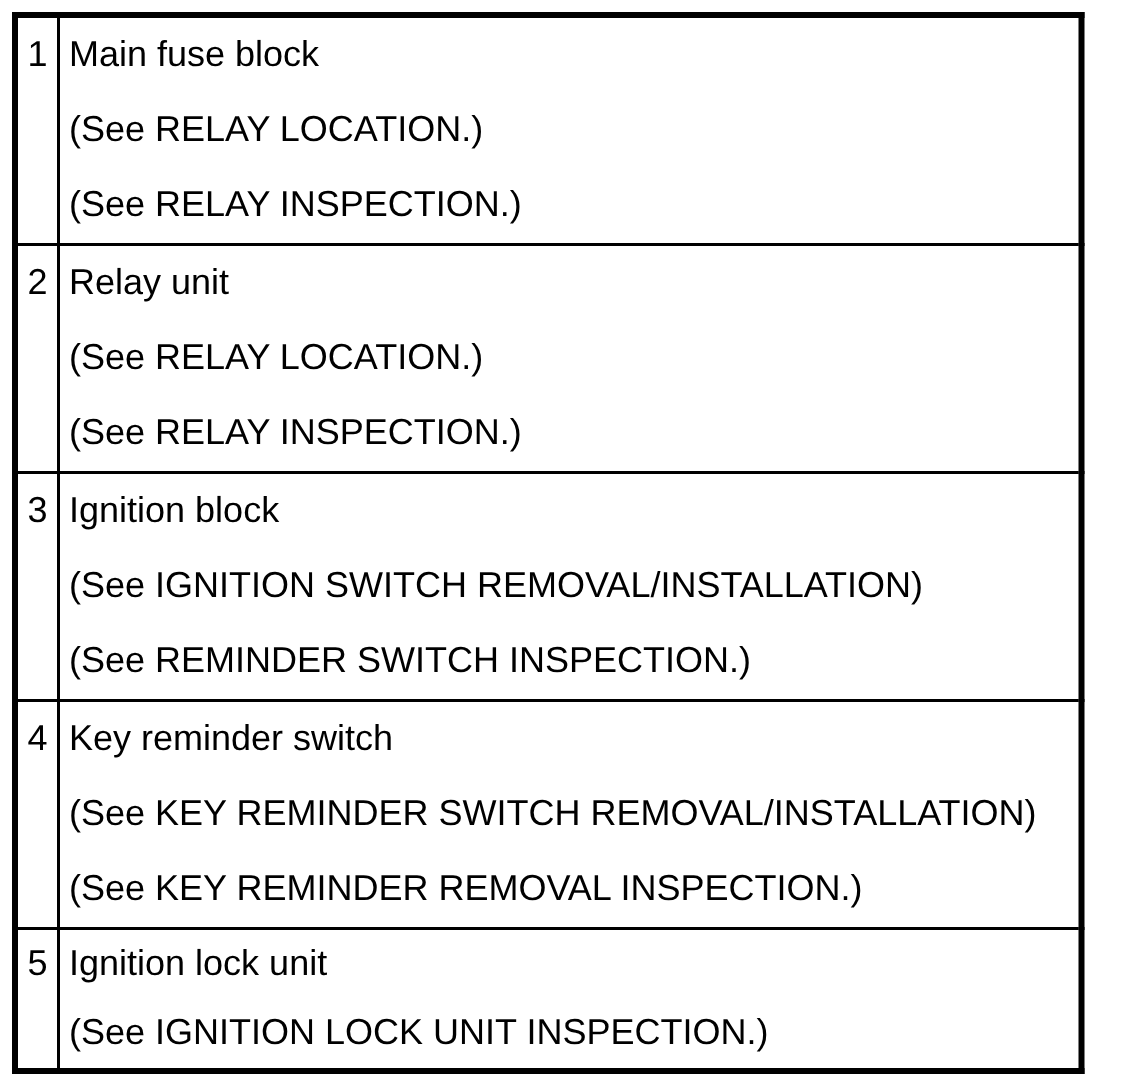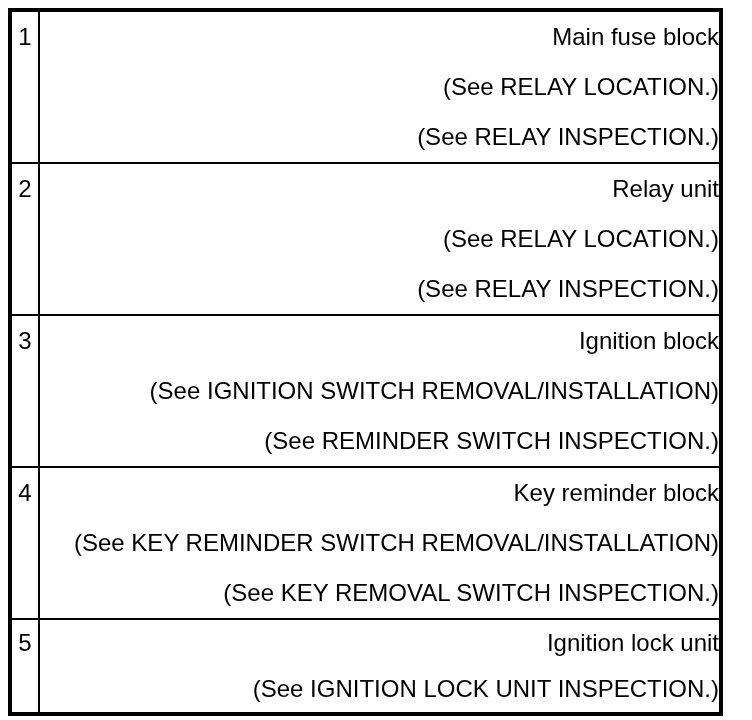--- a/index.html
+++ b/index.html
@@ -19,21 +19,20 @@
   table.parts-table {
     border-collapse: collapse;
     border: 4px solid #000000;
     width: 715px;
     table-layout: fixed;
     background: #ffffff;
   }
   td {
     vertical-align: top;
     padding: 0;
-    text-align: right;
   }
   td.num-cell {
     width: 26px;
     border-right: 2px solid #000000;
     text-align: center;
     font-size: 24px;
     line-height: 50px;
   }
   td.content-cell {
     padding-left: 6px;
@@ -78,23 +77,23 @@
         <td class="num-cell">3</td>
         <td class="content-cell">
           <div class="cell-line">Ignition block</div>
           <div class="cell-line">(See IGNITION SWITCH REMOVAL/INSTALLATION)</div>
           <div class="cell-line">(See REMINDER SWITCH INSPECTION.)</div>
         </td>
       </tr>
       <tr>
         <td class="num-cell">4</td>
         <td class="content-cell">
-          <div class="cell-line">Key reminder block</div>
+          <div class="cell-line">Key reminder switch</div>
           <div class="cell-line">(See KEY REMINDER SWITCH REMOVAL/INSTALLATION)</div>
-          <div class="cell-line">(See KEY REMOVAL SWITCH INSPECTION.)</div>
+          <div class="cell-line">(See KEY REMINDER REMOVAL INSPECTION.)</div>
         </td>
       </tr>
       <tr>
         <td class="num-cell">5</td>
         <td class="content-cell">
           <div class="cell-line">Ignition lock unit</div>
           <div class="cell-line">(See IGNITION LOCK UNIT INSPECTION.)</div>
         </td>
       </tr>
     </tbody>

